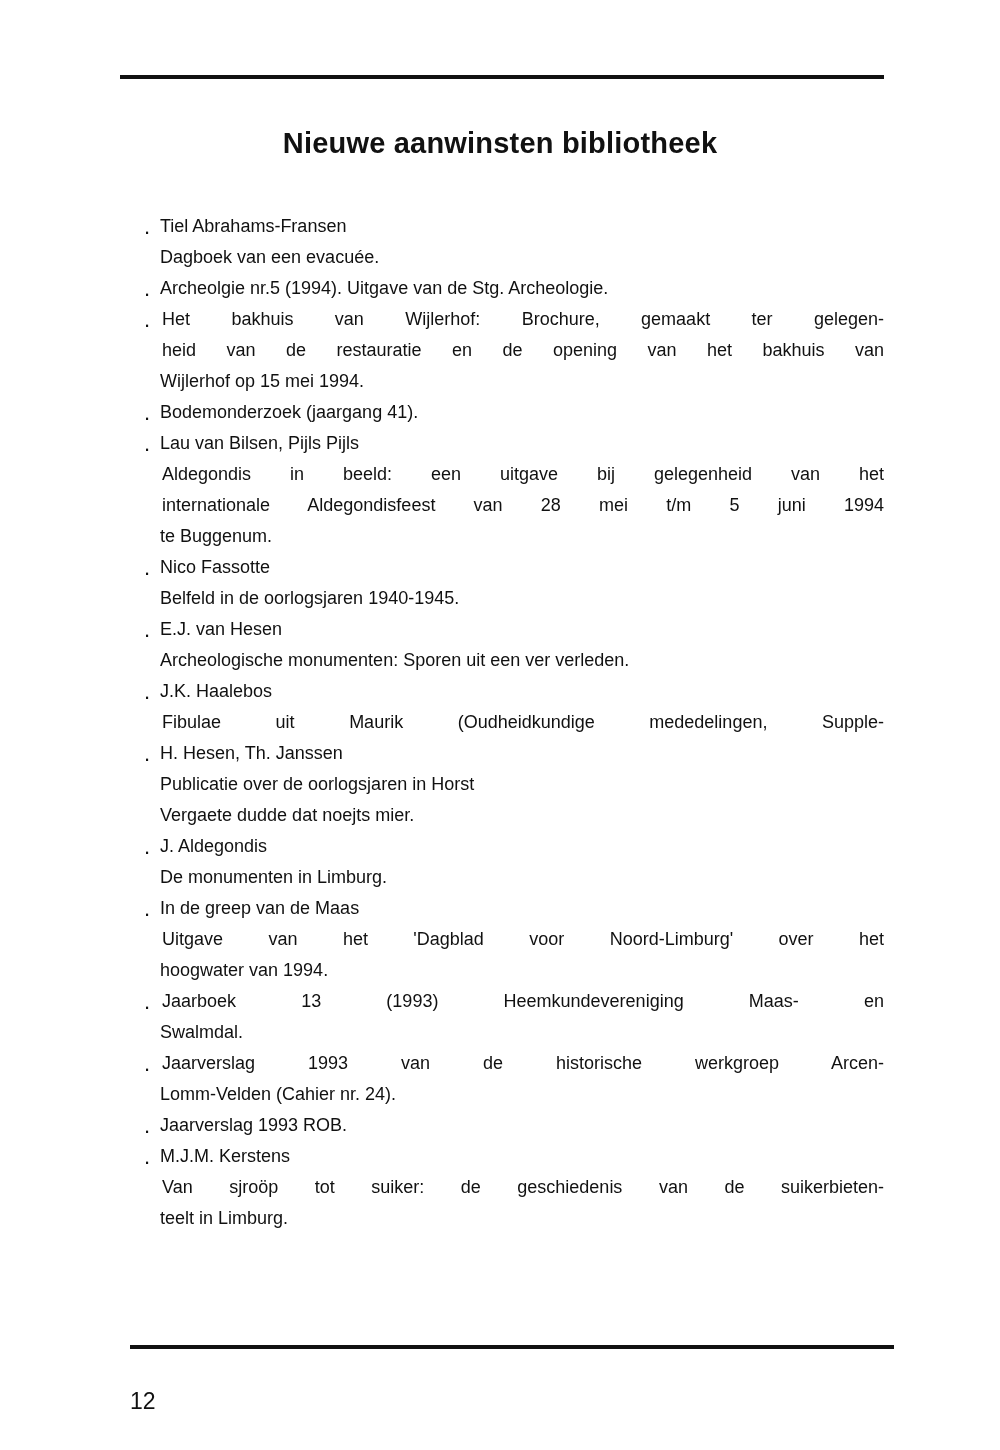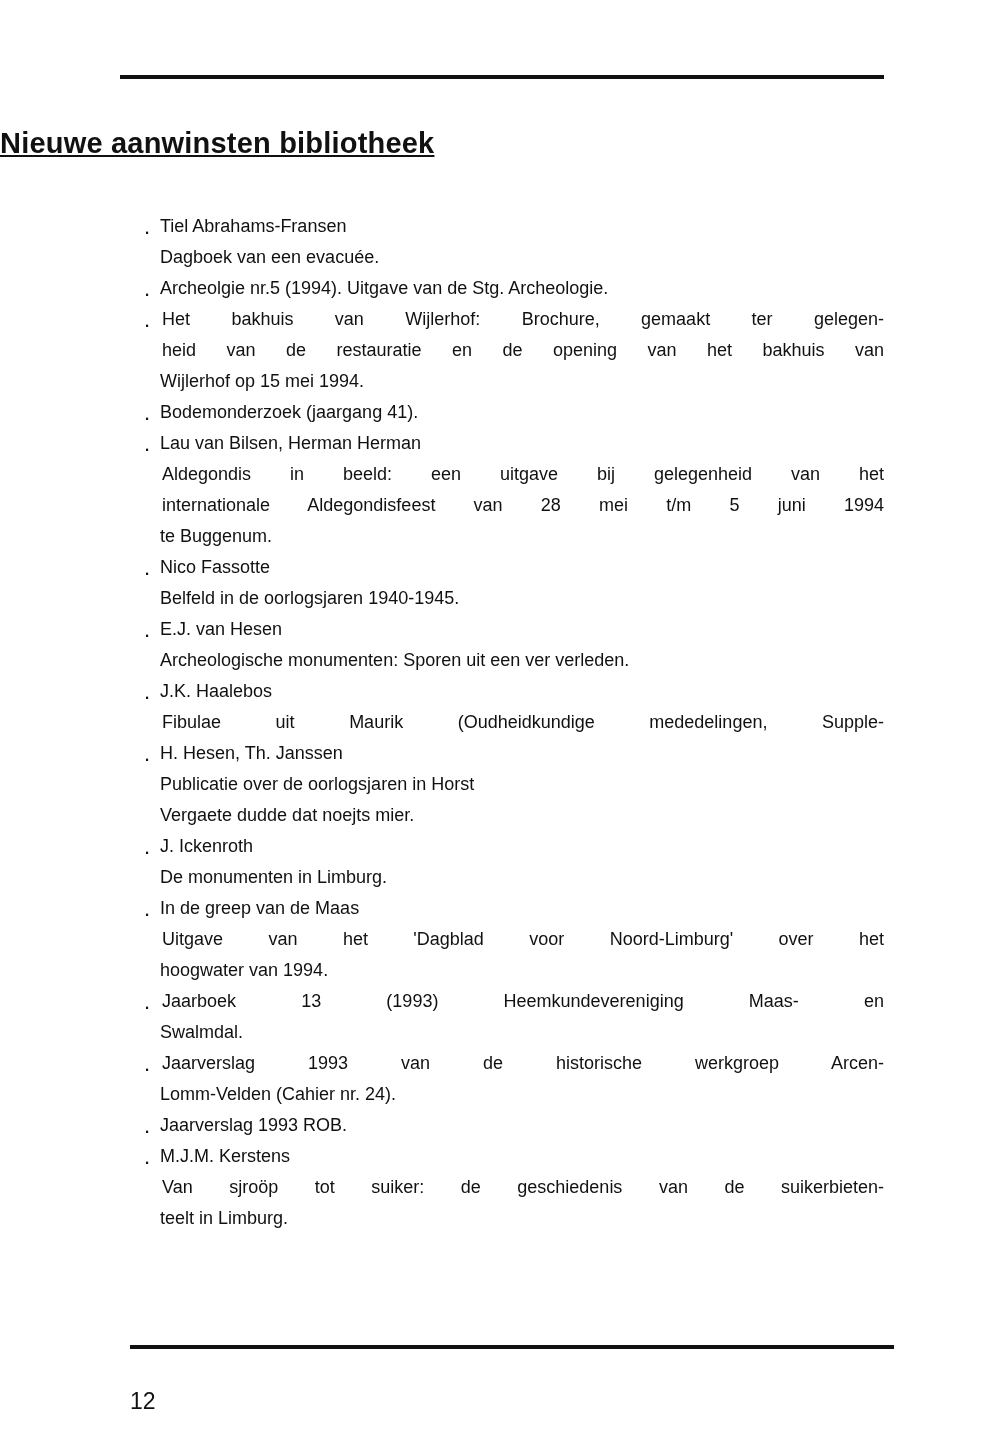--- a/index.html
+++ b/index.html
@@ -7,21 +7,21 @@
     width: 1000px; height: 1450px; position: relative; overflow: hidden;
     font-family: "Liberation Sans", sans-serif; color: #111111;
   }
   .rule {
     position: absolute; height: 4px; background: #111111;
   }
   .rule-top { left: 120px; top: 75px; width: 764px; }
   .rule-bottom { left: 130px; top: 1345px; width: 764px; }
   .title {
     position: absolute; left: 0; width: 1000px; top: 108px;
-    text-align: left; font-weight: bold; font-size: 29px; letter-spacing: 0.2px; text-decoration: underline;
+    text-align: center; font-weight: bold; font-size: 29px; letter-spacing: 0.2px;
   }
   .list {
     position: absolute; left: 118px; top: 211px; width: 780px;
     margin: 0; padding: 0; list-style: none;
   }
   .entry { position: relative; margin: 0; padding: 0; }
   .bullet {
     position: absolute; left: 26px; top: 0; font-size: 22px; line-height: 31px;
   }
   .line {
@@ -60,21 +60,21 @@
       <span class="line justify">Het bakhuis van Wijlerhof: Brochure, gemaakt ter gelegen-</span>
       <span class="line justify">heid van de restauratie en de opening van het bakhuis van</span>
       <span class="line">Wijlerhof op 15 mei 1994.</span>
     </li>
     <li class="entry">
       <span class="bullet">.</span>
       <span class="line">Bodemonderzoek (jaargang 41).</span>
     </li>
     <li class="entry">
       <span class="bullet">.</span>
-      <span class="line">Lau van Bilsen, Herman Herman</span>
+      <span class="line">Lau van Bilsen, Pijls Pijls</span>
       <span class="line justify">Aldegondis in beeld: een uitgave bij gelegenheid van het</span>
       <span class="line justify">internationale Aldegondisfeest van 28 mei t/m 5 juni 1994</span>
       <span class="line">te Buggenum.</span>
     </li>
     <li class="entry">
       <span class="bullet">.</span>
       <span class="line">Nico Fassotte</span>
       <span class="line">Belfeld in de oorlogsjaren 1940-1945.</span>
     </li>
     <li class="entry">
@@ -88,21 +88,21 @@
       <span class="line justify">Fibulae uit Maurik (Oudheidkundige mededelingen, Supple-</span>
     </li>
     <li class="entry">
       <span class="bullet">.</span>
       <span class="line">H. Hesen, Th. Janssen</span>
       <span class="line">Publicatie over de oorlogsjaren in Horst</span>
       <span class="line">Vergaete dudde dat noejts mier.</span>
     </li>
     <li class="entry">
       <span class="bullet">.</span>
-      <span class="line">J. Ickenroth</span>
+      <span class="line">J. Aldegondis</span>
       <span class="line">De monumenten in Limburg.</span>
     </li>
     <li class="entry">
       <span class="bullet">.</span>
       <span class="line">In de greep van de Maas</span>
       <span class="line justify">Uitgave van het 'Dagblad voor Noord-Limburg' over het</span>
       <span class="line">hoogwater van 1994.</span>
     </li>
     <li class="entry">
       <span class="bullet">.</span>

